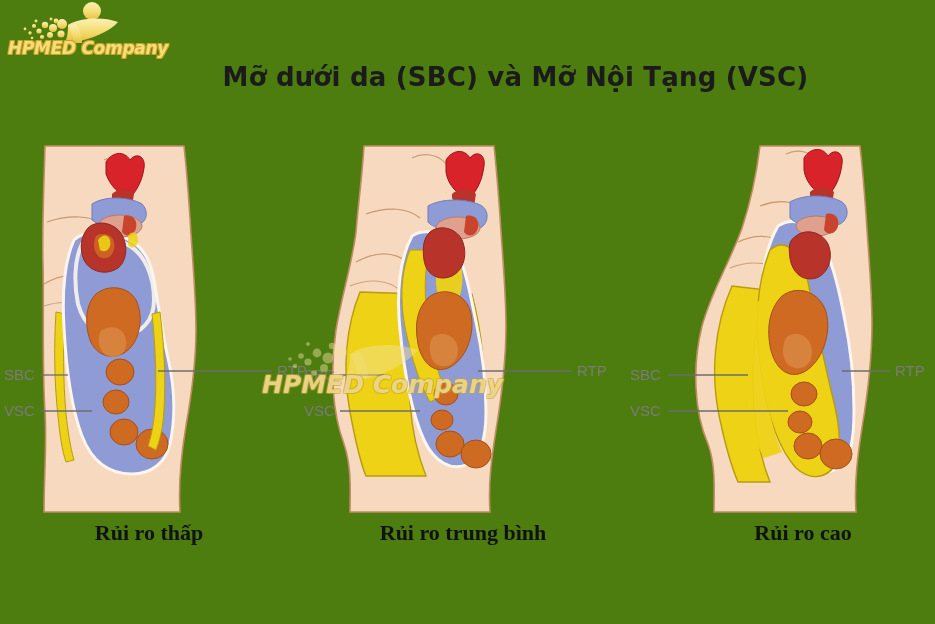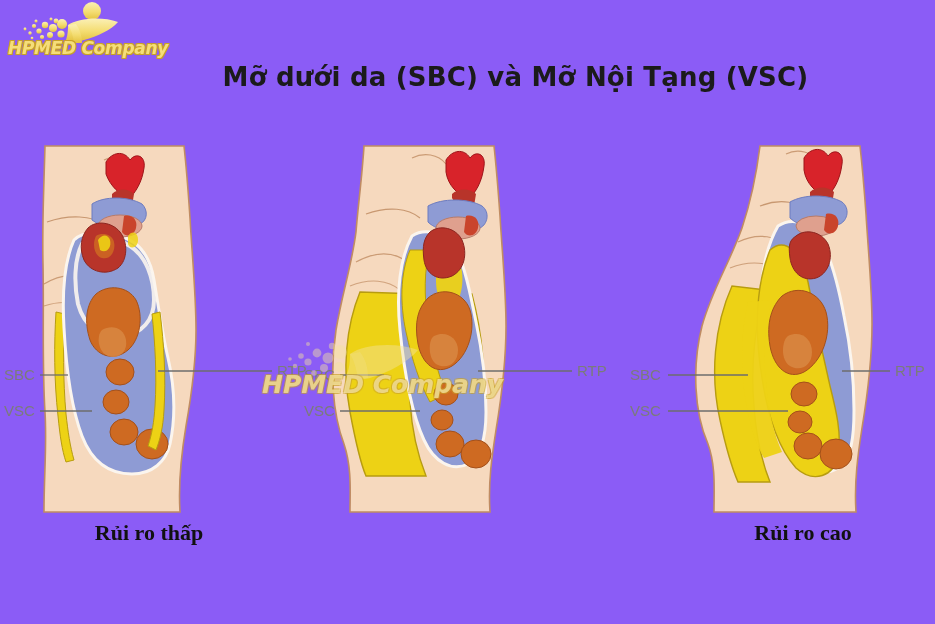--- a/index.html
+++ b/index.html
@@ -4,21 +4,21 @@
 <style>
   html, body {
     margin: 0;
     padding: 0;
     background: #ffffff;
   }
   #page {
     position: relative;
     width: 935px;
     height: 624px;
-    background: #8b5cf6;
+    background: #4d7c0f;
     overflow: hidden;
     font-family: "Liberation Sans", sans-serif;
   }
 
   
   #logo {
     position: absolute;
     left: 6px;
     top: 2px;
     width: 160px;
@@ -367,15 +367,16 @@
         <circle cx="30" cy="47" r="2.8"></circle>
           <circle cx="11" cy="40" r="2.2"></circle>
         <circle cx="24" cy="18" r="2"></circle>
           <circle cx="6" cy="33" r="1.8"></circle>
       </g>
     </svg>
     <div id="wm-text">HPMED Company</div>
   </div>
 
   <div class="caption" id="cap-low">Rủi ro thấp</div>
+  <div class="caption" id="cap-mid">Rủi ro trung bình</div>
   <div class="caption" id="cap-high">Rủi ro cao</div>
 
 </div>
 
 </body></html>

